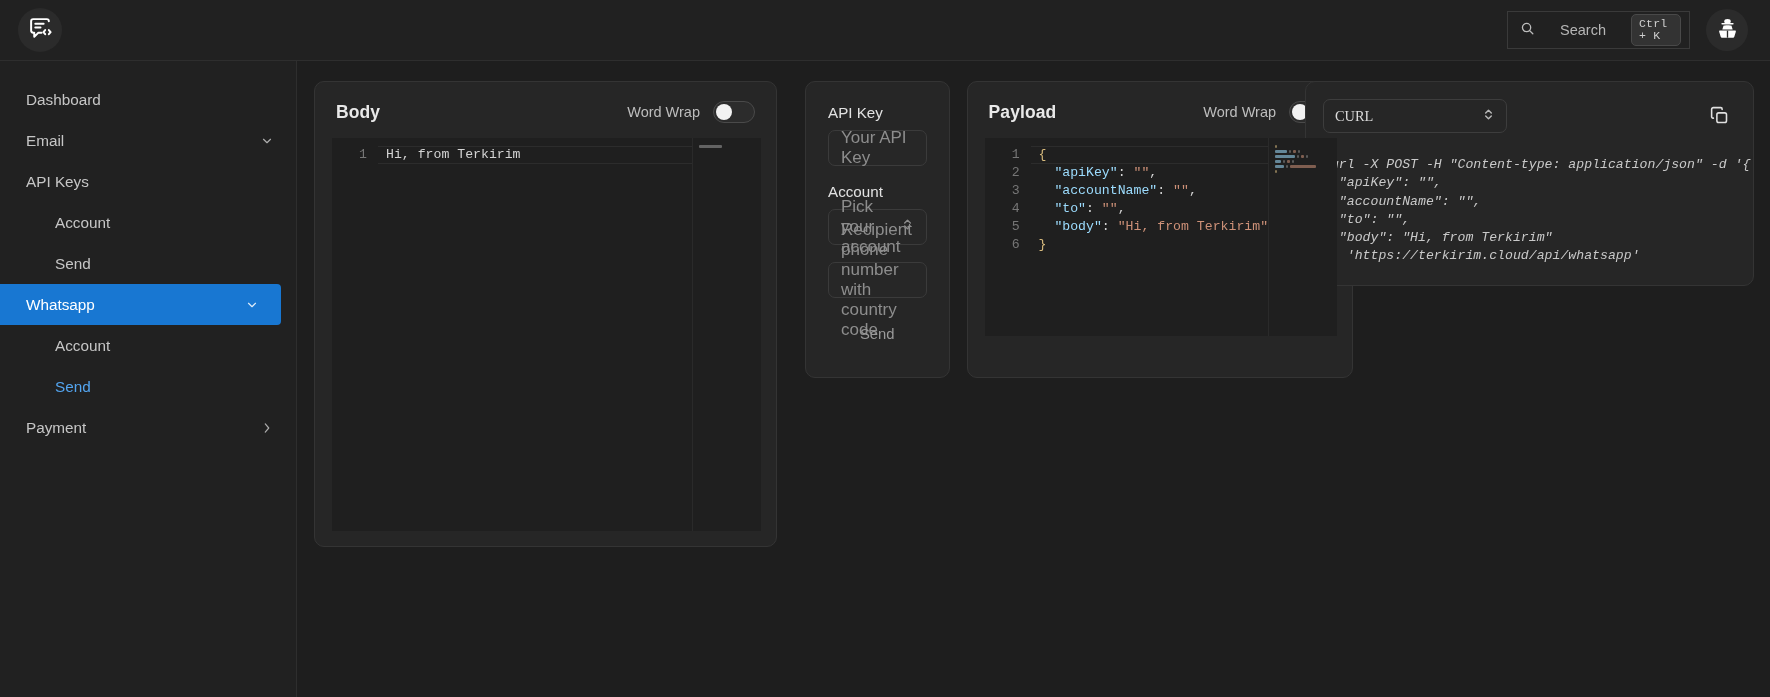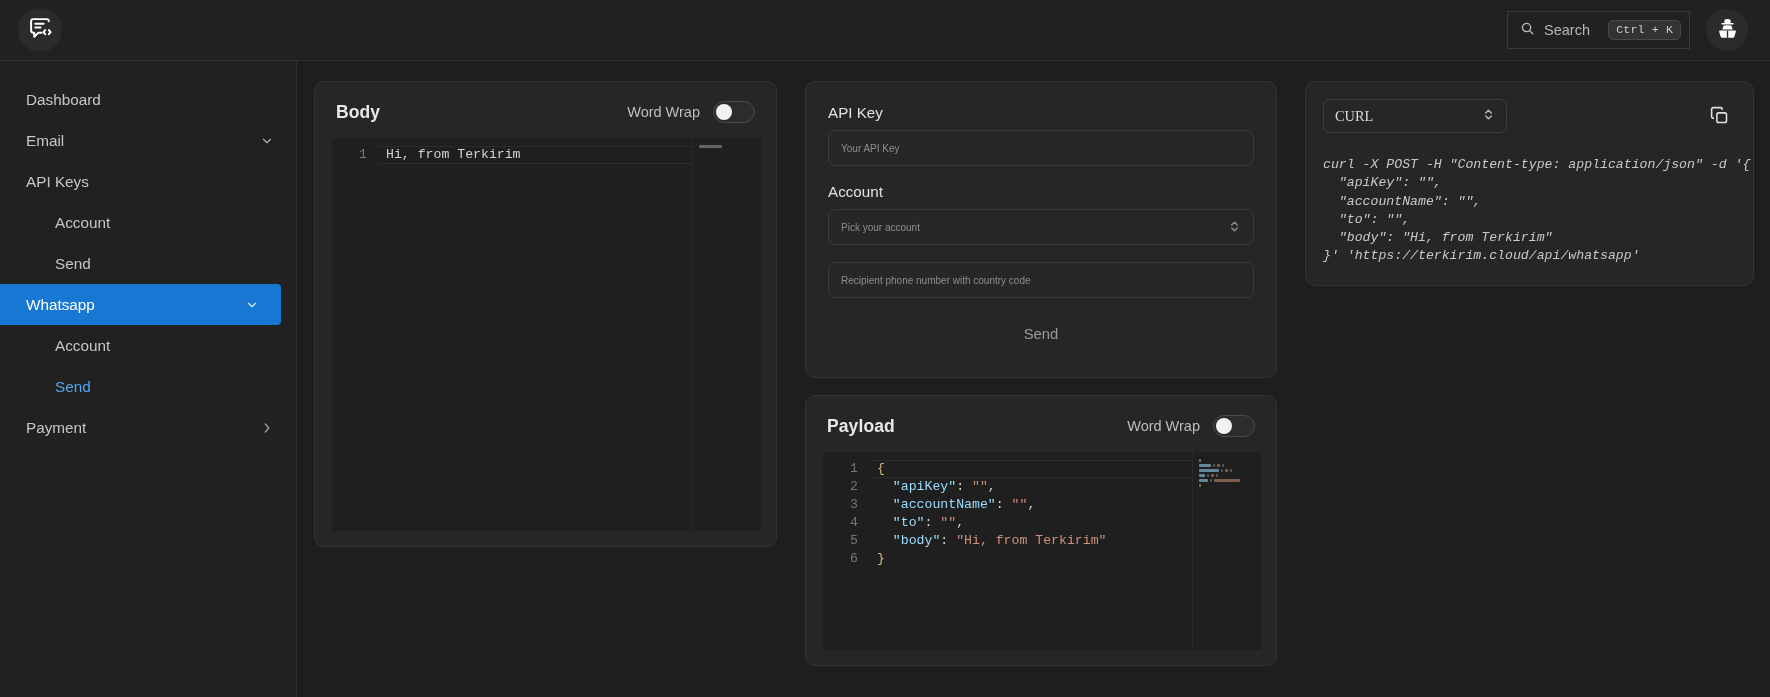--- a/index.html
+++ b/index.html
@@ -24,21 +24,21 @@
     width: 44px; height: 44px; border-radius: 50%;
     background: #2b2b2b;
     display: flex; align-items: center; justify-content: center;
   }
   .topbar-right {
     margin-left: auto; display: flex; align-items: center; gap: 16px;
   }
   .search-box {
     width: 183px; height: 38px;
     border: 1px solid #3a3a3a; border-radius: 0;
-    display: flex; align-items: center; gap: 9px;
+    display: flex; align-items: center; gap: 25px;
     padding: 0 8px 0 12px;
     background: transparent;
   }
   .search-label {
     color: #b6b6b6; font-size: 14.5px; flex: 1;
   }
   .kbd {
     font-family: "Liberation Mono", monospace;
     font-size: 11.5px; color: #cfcfcf;
     background: #333333; border: 1px solid #494949;
@@ -77,21 +77,21 @@
   .nav-item .nav-label { flex: 1; }
   .chev { display: flex; align-items: center; opacity: .85; }
 
   
   .main {
     flex: 1; display: flex; gap: 28px;
     padding: 20px 16px 20px 17px;
     min-width: 0; align-items: flex-start;
   }
   .col-body  { width: 463px; min-width: 463px; }
-  .col-mid   { width: 472px; min-width: 472px; display: flex; flex-direction: column; gap: 17px; }
+  .col-mid   { width: 472px; min-width: 472px; display: flex; flex-direction: row; gap: 17px; }
   .col-right { flex: 1; min-width: 0; }
 
   .card {
     background: #262626;
     border: 1px solid #343434;
     border-radius: 10px;
   }
   .card-head {
     display: flex; align-items: center;
     padding: 19px 21px 15px 21px;
@@ -157,21 +157,21 @@
   .form-card { padding: 22px 22px 25px 22px; }
   .field-label {
     font-size: 15.2px; color: #e2e2e2; margin-bottom: 9px; font-weight: 500;
   }
   .field {
     height: 36px; width: 100%;
     background: #272727;
     border: 1px solid #3b3b3b; border-radius: 7px;
     display: flex; align-items: center;
     padding: 0 12px; margin-bottom: 17px;
-    color: #8d8d8d; font-size: 10px;
+    color: #8d8d8d; font-size: 17px;
   }
   .field .ph { flex: 1; }
   .send-btn {
     width: 100%; height: 37px;
     display: flex; align-items: center; justify-content: center;
     color: #9a9a9a; font-size: 14.8px;
     border-radius: 7px; cursor: pointer; margin-top: 6px;
   }
 
   

